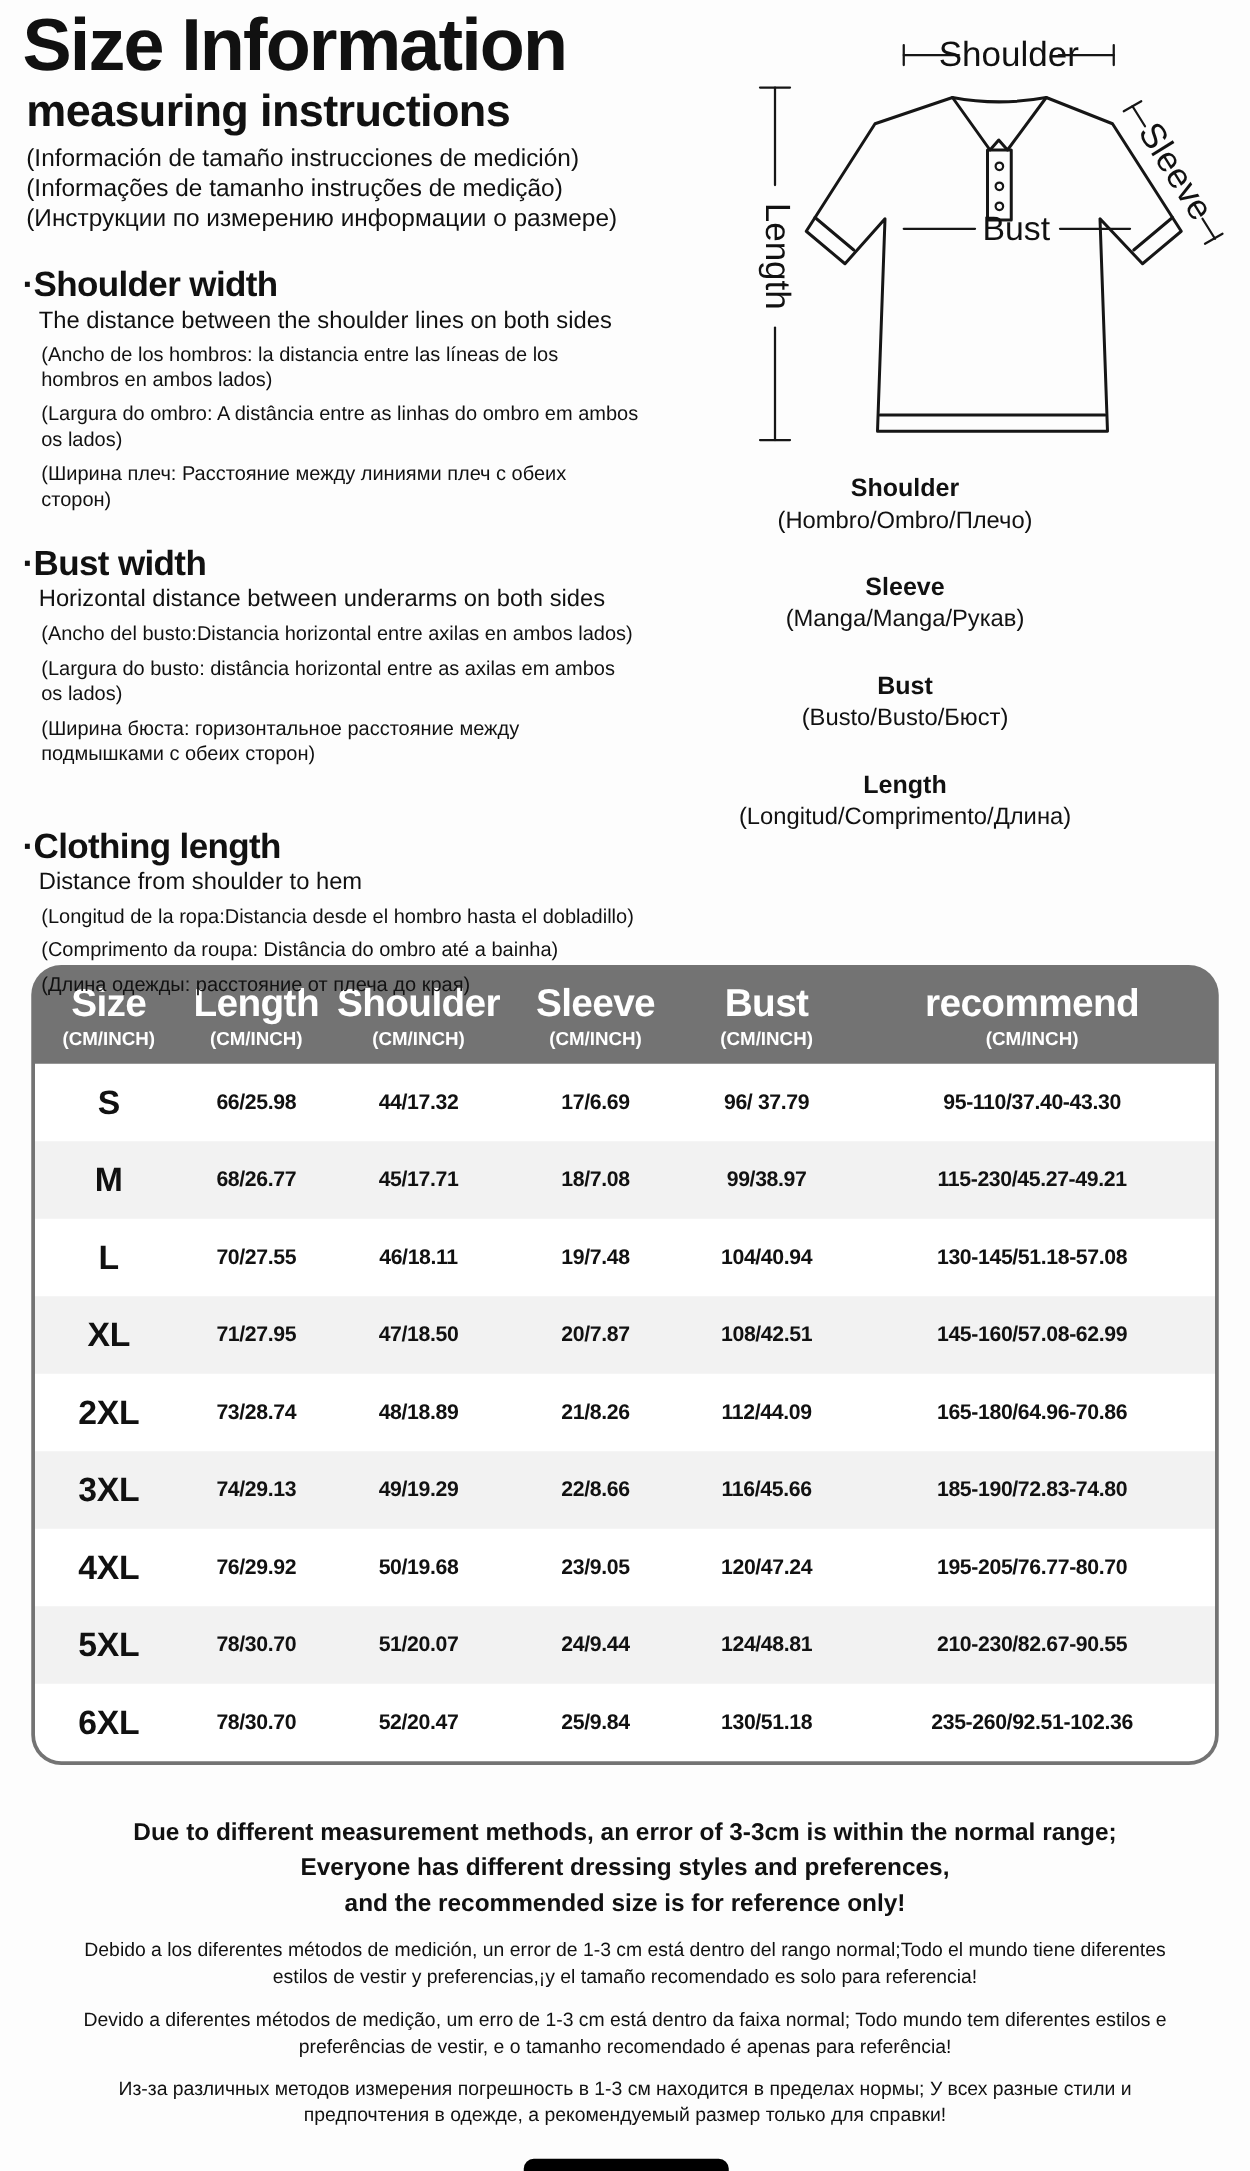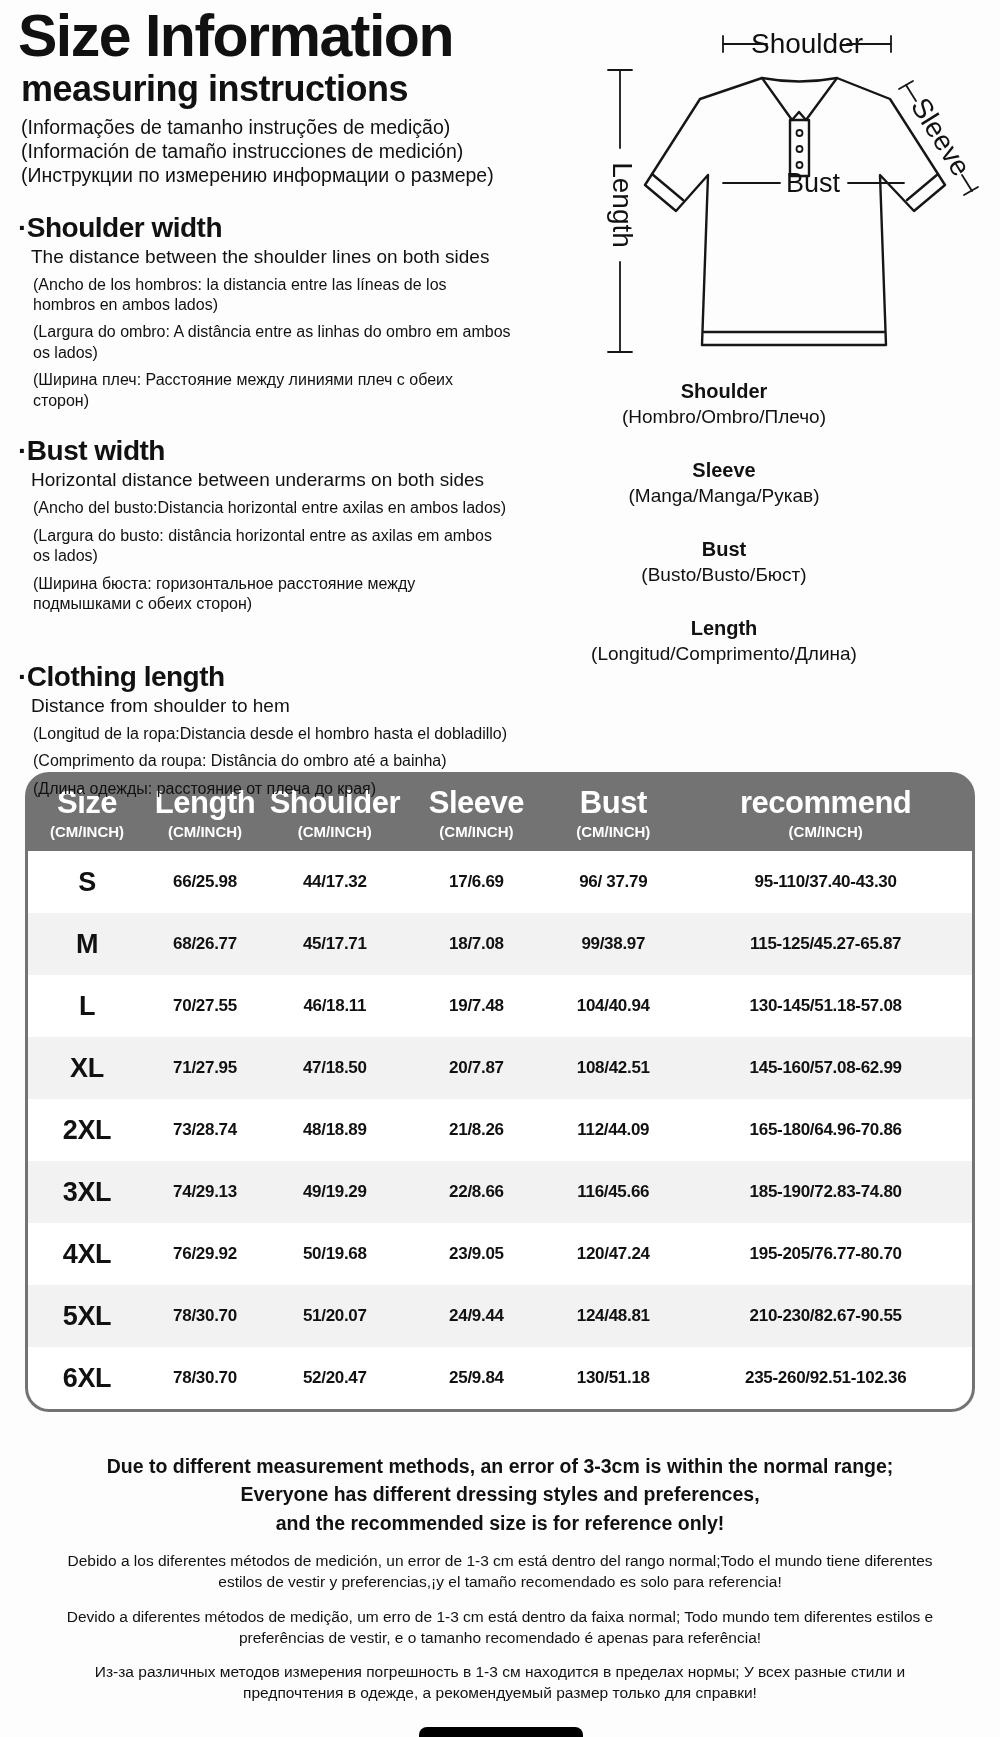--- a/index.html
+++ b/index.html
@@ -64,22 +64,22 @@
 </head>
 <body>
 
 <div class="page">
 
   <div class="top">
 
     <div class="left-col">
       <h1 class="main-title">Size Information</h1>
       <div class="sub-title">measuring instructions</div>
+      <div class="hdr-trans">(Información de tamaño instrucciones de medición)</div>
       <div class="hdr-trans">(Informações de tamanho instruções de medição)</div>
-      <div class="hdr-trans">(Información de tamaño instrucciones de medición)</div>
       <div class="hdr-trans">(Инструкции по измерению информации о размере)</div>
 
       <div class="section">
         <div class="sec-head"><span class="sec-bullet">·</span><span>Shoulder width</span></div>
         <div class="sec-desc">The distance between the shoulder lines on both sides</div>
         <div class="sec-line">(Ancho de los hombros: la distancia entre las líneas de los hombros en ambos lados)</div>
         <div class="sec-line">(Largura do ombro: A distância entre as linhas do ombro em ambos os lados)</div>
         <div class="sec-line">(Ширина плеч: Расстояние между линиями плеч с обеих сторон)</div>
       </div>
 
@@ -203,21 +203,21 @@
       <div class="td">17/6.69</div>
       <div class="td">96/ 37.79</div>
       <div class="td">95-110/37.40-43.30</div>
     </div>
         <div class="tbl-row tbl-grid">
       <div class="td size">M</div>
       <div class="td">68/26.77</div>
       <div class="td">45/17.71</div>
       <div class="td">18/7.08</div>
       <div class="td">99/38.97</div>
-      <div class="td">115-125/45.27-65.87</div>
+      <div class="td">115-230/45.27-49.21</div>
     </div>
         <div class="tbl-row tbl-grid">
       <div class="td size">L</div>
       <div class="td">70/27.55</div>
       <div class="td">46/18.11</div>
       <div class="td">19/7.48</div>
       <div class="td">104/40.94</div>
       <div class="td">130-145/51.18-57.08</div>
     </div>
         <div class="tbl-row tbl-grid">

